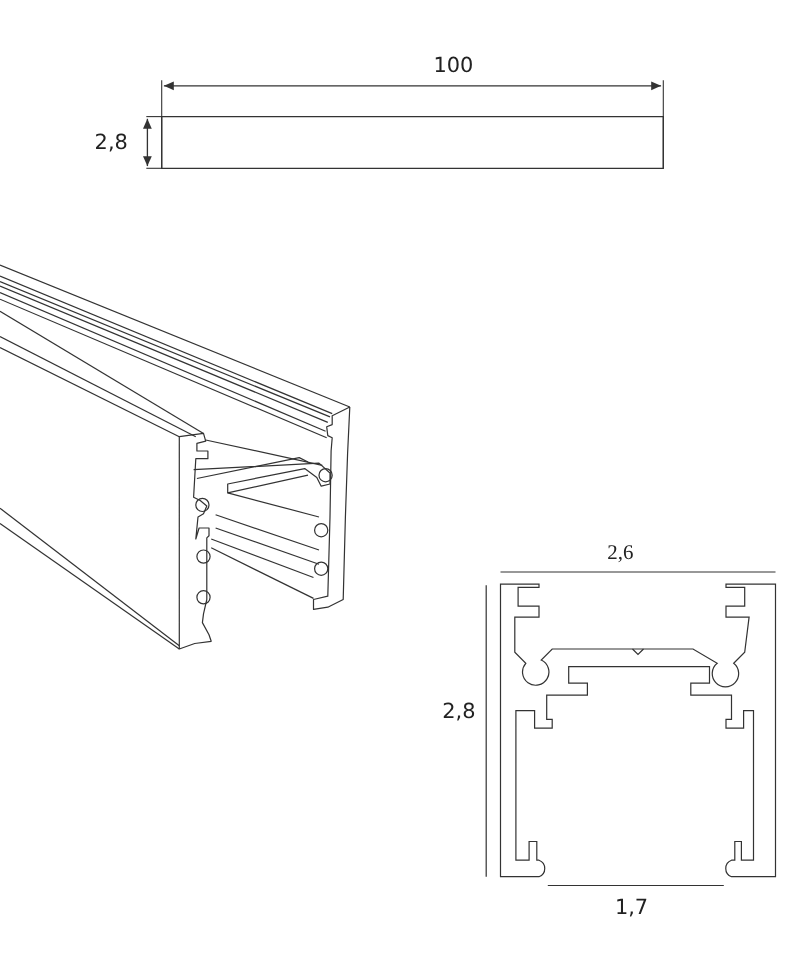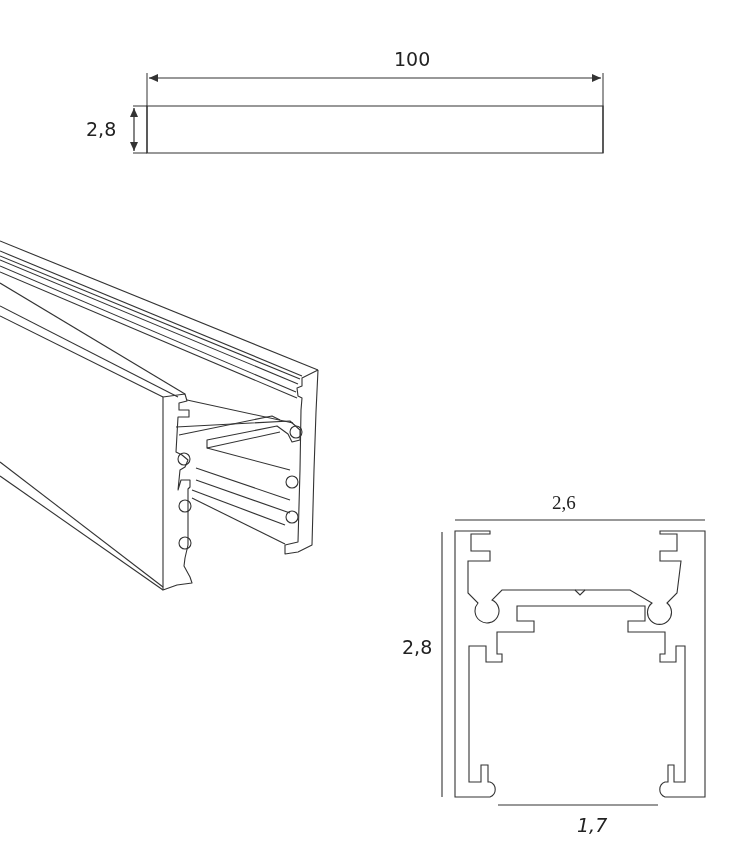--- a/index.html
+++ b/index.html
@@ -81,15 +81,15 @@
       <line x1="498" y1="805" x2="658" y2="805"></line>
 
       <path d="M490,797 L455,797 L455,531 L490,531 L490,534 L471,534 L471,551 L490,551 L490,561 L468,561 L468,593 L478,603 A12,12 0 1 0 492,600 L502,590 L630,590 L652,603 A12,12 0 1 0 667,603 L677,593 L681,561 L660,561 L660,551 L677,551 L677,534 L660,534 L660,531 L705,531 L705,797 L665,797 A8,8 0 0 1 665,782 L668,782 L668,765 L674,765 L674,782 L685,782 L685,646 L676,646 L676,662 L660,662 L660,654 L665,654 L665,632 L628,632 L628,621 L645,621 L645,606 L517,606 L517,621 L534,621 L534,632 L497,632 L497,654 L502,654 L502,662 L486,662 L486,646 L469,646 L469,782 L481,782 L481,765 L488,765 L488,782 L490,782 A8,8 0 0 1 490,797 Z"></path>
 
       <path d="M575,590 L580,595 L585,590"></path>
     </g>
   </svg>
 
   <span class="dim-label" style="left:552px;top:493px;font-family:Liberation Serif, serif;">2,6</span>
   <span class="dim-label" style="left:402px;top:638px;">2,8</span>
-  <span class="dim-label" style="left:577px;top:816px;font-style:italic;">1,7</span>
+  <span class="dim-label" style="left:559px;top:816px;">1,7</span>
 
 </div>
 
 </body></html>

